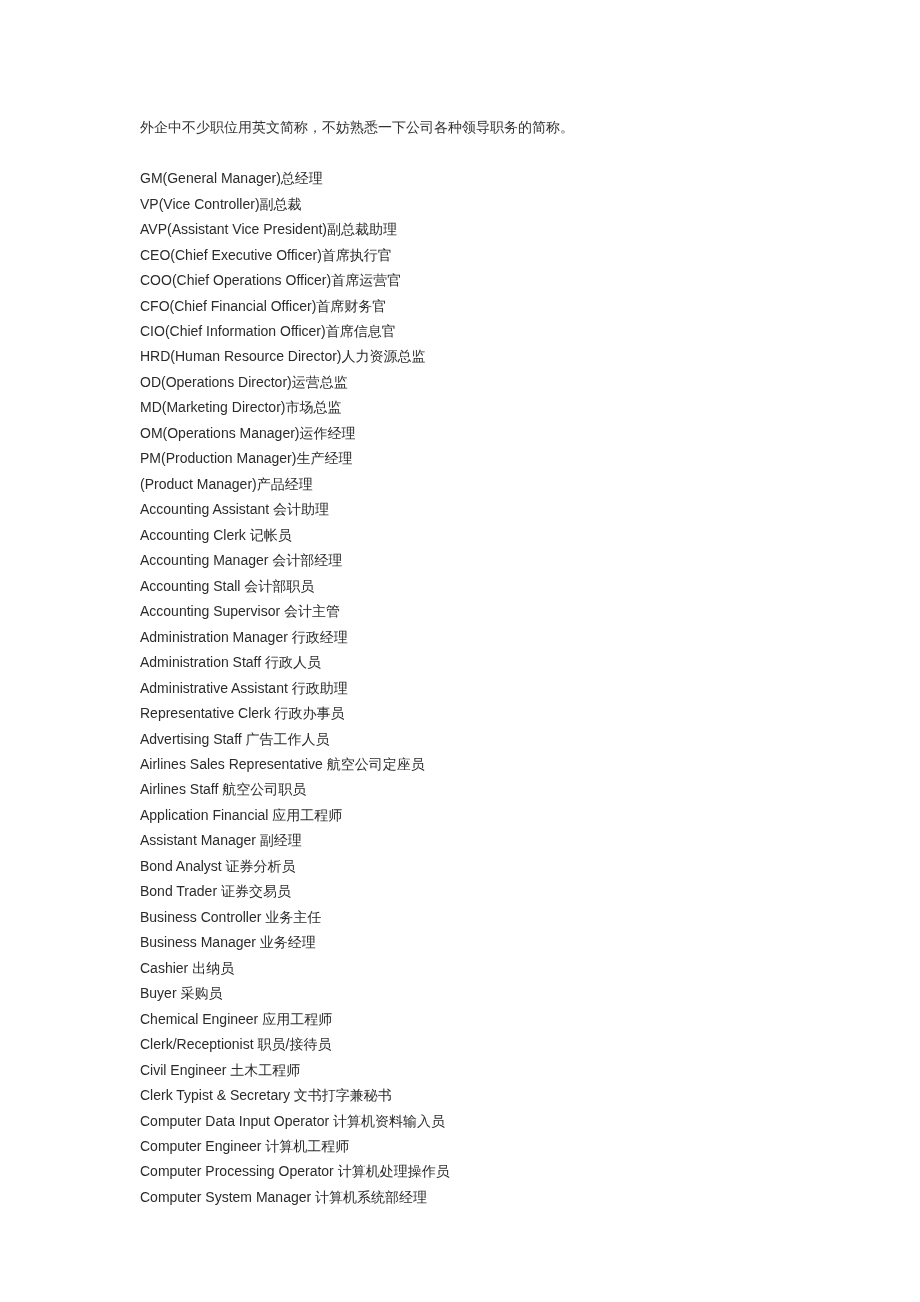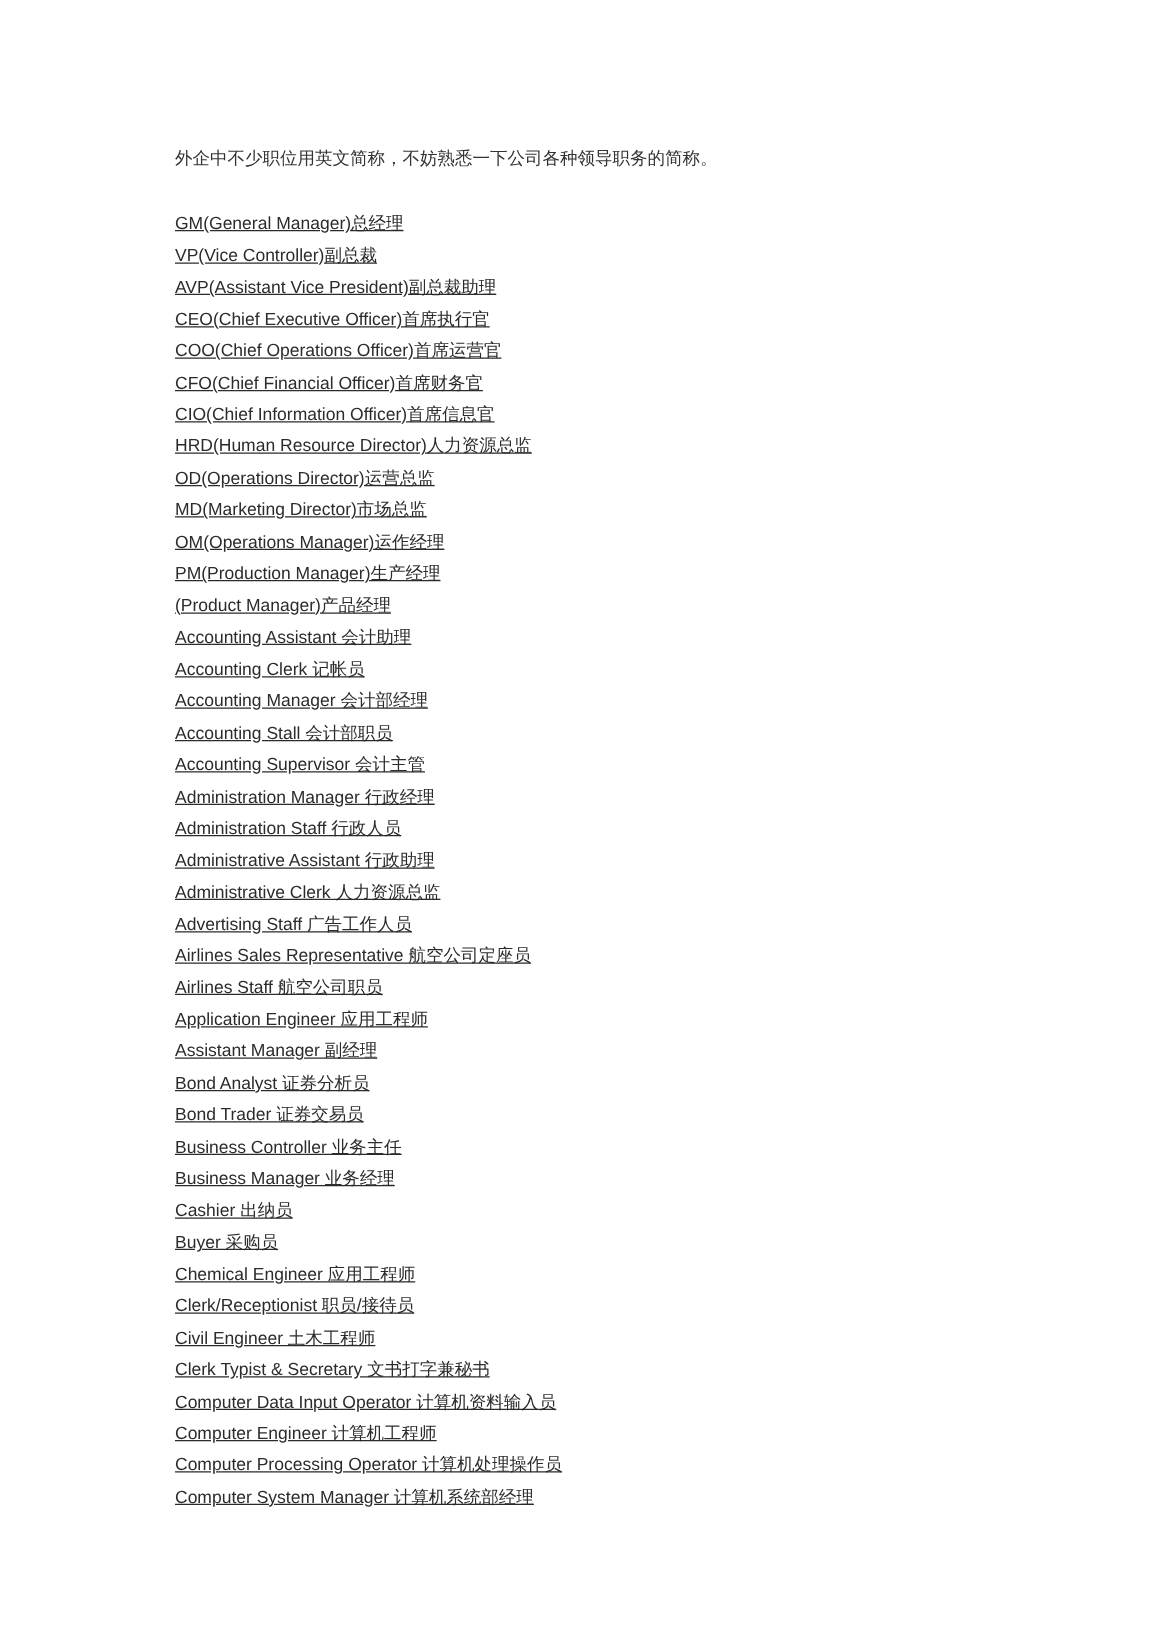--- a/index.html
+++ b/index.html
@@ -19,21 +19,20 @@
       margin-bottom: 26px;
       color: #333;
       font-family: "SimSun", "Microsoft YaHei", serif;
     }
     .list {
       font-size: 14px;
       line-height: 1.82;
     }
     .item {
       white-space: nowrap;
-      text-decoration: underline;
     }
   </style>
 </head>
 <body>
 
 <div class="page">
   <div class="intro">外企中不少职位用英文简称，不妨熟悉一下公司各种领导职务的简称。</div>
   <div class="list" id="list">
       <div class="item">GM(General Manager)总经理</div>
       <div class="item">VP(Vice Controller)副总裁</div>
@@ -49,25 +48,25 @@
       <div class="item">PM(Production Manager)生产经理</div>
       <div class="item">(Product Manager)产品经理</div>
       <div class="item">Accounting Assistant  会计助理</div>
       <div class="item">Accounting Clerk  记帐员</div>
       <div class="item">Accounting Manager 会计部经理</div>
       <div class="item">Accounting Stall 会计部职员</div>
       <div class="item">Accounting Supervisor 会计主管</div>
       <div class="item">Administration Manager 行政经理</div>
       <div class="item">Administration Staff 行政人员</div>
       <div class="item">Administrative Assistant 行政助理</div>
-      <div class="item">Administrative Clerk 人力资源总监</div>
+      <div class="item">Representative Clerk 行政办事员</div>
       <div class="item">Advertising Staff 广告工作人员</div>
       <div class="item">Airlines Sales Representative 航空公司定座员</div>
       <div class="item">Airlines Staff 航空公司职员</div>
-      <div class="item">Application Engineer 应用工程师</div>
+      <div class="item">Application Financial 应用工程师</div>
       <div class="item">Assistant Manager 副经理</div>
       <div class="item">Bond Analyst  证券分析员</div>
       <div class="item">Bond Trader 证券交易员</div>
       <div class="item">Business Controller 业务主任</div>
       <div class="item">Business Manager 业务经理</div>
       <div class="item">Cashier 出纳员</div>
       <div class="item">Buyer 采购员</div>
       <div class="item">Chemical Engineer 应用工程师</div>
       <div class="item">Clerk/Receptionist 职员/接待员</div>
       <div class="item">Civil Engineer 土木工程师</div>

